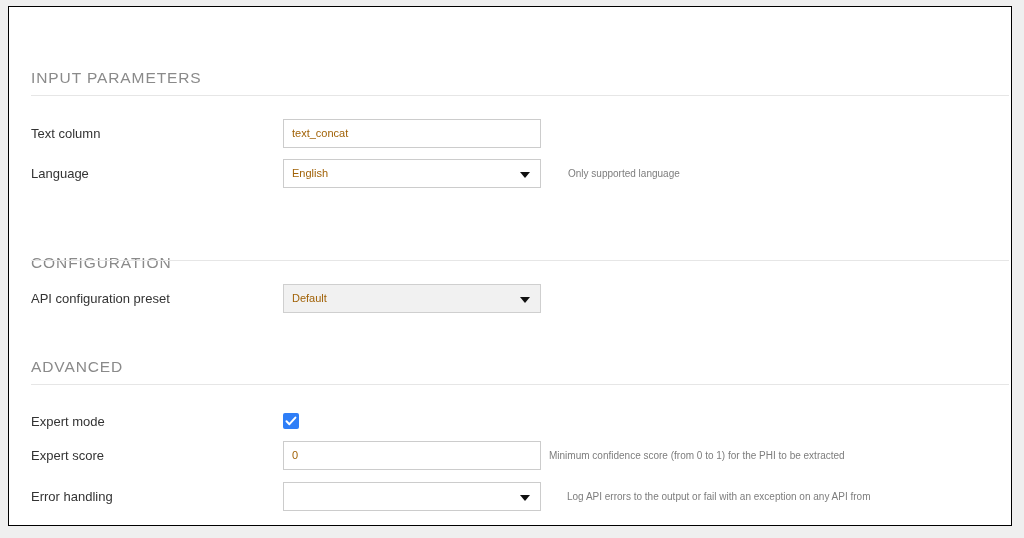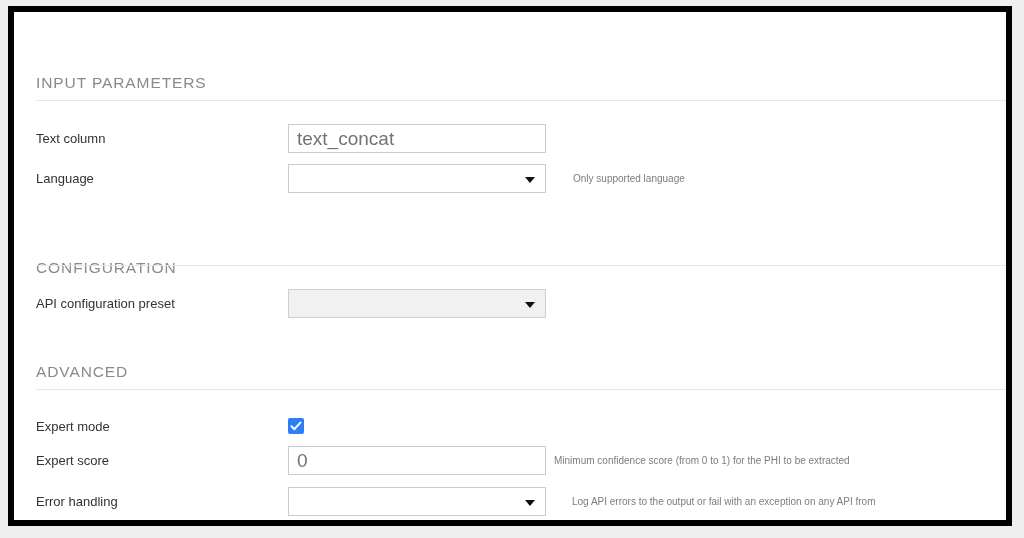--- a/index.html
+++ b/index.html
@@ -13,21 +13,21 @@
     font-family: "Liberation Sans", sans-serif;
     overflow: hidden;
   }
   .card {
     position: absolute;
     left: 8px;
     top: 6px;
     width: 1004px;
     height: 520px;
     background: #ffffff;
-    border: 6px solid #000000;
+    border: 1px solid #000000;
     box-sizing: border-box;
     overflow: hidden;
   }
   .section {
     position: absolute;
     left: 0;
     right: 0;
   }
   .section-header {
     position: absolute;
@@ -75,22 +75,22 @@
   .field.select.muted {
     background: #f1f1f1;
     border-color: #cfcfcf;
   }
   .field-text {
     position: absolute;
     left: 8px;
     top: 0;
     right: 26px;
     line-height: 27px;
-    font-size: 19px;
-    color: #737373;
+    font-size: 11px;
+    color: #a16207;
     white-space: nowrap;
     overflow: hidden;
   }
   .caret {
     position: absolute;
     right: 10px;
     top: 12px;
     width: 0;
     height: 0;
     border-left: 5px solid transparent;
@@ -132,33 +132,35 @@
     <div class="row" style="top:112px;">
       <div class="row-label">Text column</div>
       <div class="field">
         <div class="field-text">text_concat</div>
       </div>
     </div>
 
     <div class="row" style="top:152px;">
       <div class="row-label">Language</div>
       <div class="field select">
+        <div class="field-text">English</div>
         <span class="caret"></span>
       </div>
       <div class="helper" style="left:559px; top:0;">Only supported language</div>
     </div>
   </div>
 
   <div class="section">
     <div class="section-header" style="top:227px;margin-top:20px;">CONFIGURATION</div>
     <div class="section-rule" style="top:253px;"></div>
 
     <div class="row" style="top:277px;">
       <div class="row-label">API configuration preset</div>
       <div class="field select muted">
+        <div class="field-text">Default</div>
         <span class="caret"></span>
       </div>
     </div>
   </div>
 
   <div class="section">
     <div class="section-header" style="top:351px;">ADVANCED</div>
     <div class="section-rule" style="top:377px;"></div>
 
     <div class="row" style="top:400px;">

